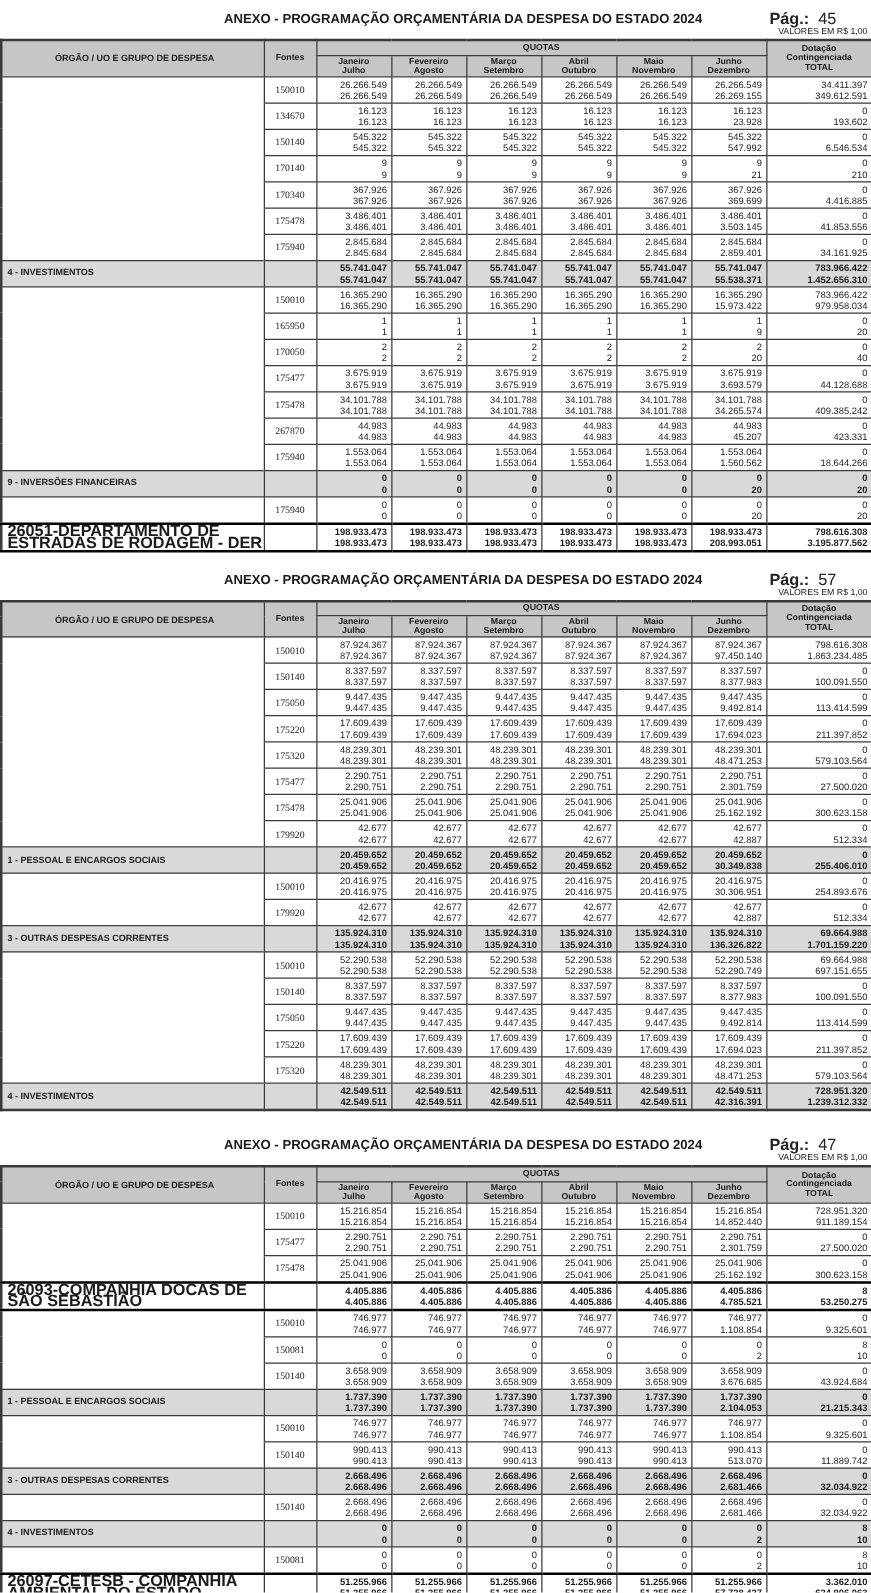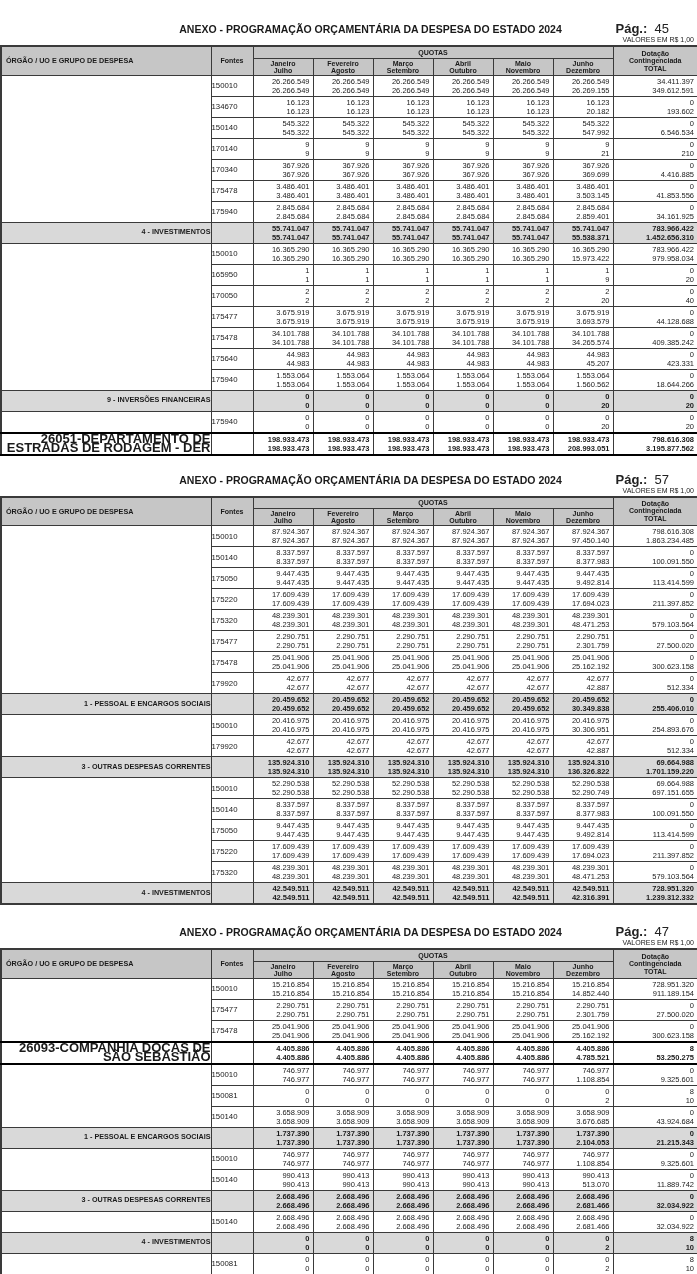--- a/index.html
+++ b/index.html
@@ -1,38 +1,38 @@
 <!DOCTYPE html>
 <html><head>
 <meta charset="utf-8">
 <style>
   * { margin:0; padding:0; box-sizing:border-box; }
   body { width:697px; height:1274px; background:#ffffff; font-family:"Liberation Sans", sans-serif; color:#1a1a1a; overflow:hidden; }
   .doc { width:697px; position:relative; padding-top:5px; }
   .section { position:relative; }
   .sec2 { margin-top:12px; }
   .sec3 { margin-top:17px; }
-  .title-line { position:relative; height:14px; text-align:center;margin-top:14px; }
+  .title-line { position:relative; height:14px; text-align:center; }
   .title { font-weight:bold; font-size:10.5px; position:relative; left:22px; white-space:nowrap; }
   .pag { position:absolute; right:28px; top:2px; font-size:13px; color:#222; }
   .valores { text-align:right; font-size:7px; padding:3px 3px 2px 0; height:12px; }
   table { border-collapse:collapse; table-layout:fixed; width:697px; }
   table, th, td { border:1px solid #3a3a3a; }
   table { border-width:2px; }
   thead th { background:#c6c6c6; font-size:7px; font-weight:bold; text-align:center; vertical-align:middle; padding:1px; }
   .hr1 th.h-quotas { height:12px; }
   .hr2 th { height:17px; }
-  .h-orgao { text-align:left; padding-left:4px; font-size:7.2px; }
+  .h-orgao { text-align:center; padding-left:4px; font-size:7.2px; }
   .h-total { font-size:7px; margin-top:1px; }
   td { font-size:7.5px; vertical-align:middle; }
   .rw td { height:20px; }
   .num { text-align:right; padding:1px 3px 1px 1px; }
   .num .v { line-height:9px; white-space:nowrap; }
-  .fonte { font-size:7.8px; }
-  .lbl { text-align:right; padding-left:4px; font-size:7.2px; line-height:8.5px; }
+  .fonte { text-align:center; font-size:7.8px;font-family:Liberation Serif, serif; }
+  .lbl { text-align:left; padding-left:4px; font-size:7.2px; line-height:8.5px; }
   tr.fonte-row td.lbl { border-top:none; border-bottom:none; }
   tr.group td { background:#d9d9d9; font-weight:bold; }
   tr.org td { font-weight:bold; border-top:2px solid #000; border-bottom:2px solid #000; }
   tr.org td.lbl { font-size:13px; }
 </style>
 </head>
 <body>
 
 <div class="doc">
 
@@ -143,21 +143,21 @@
             <td class="num">
               <div class="v">16.123</div>
               <div class="v">16.123</div>
             </td>
             <td class="num">
               <div class="v">16.123</div>
               <div class="v">16.123</div>
             </td>
             <td class="num">
               <div class="v">16.123</div>
-              <div class="v">20.182</div>
+              <div class="v">23.928</div>
             </td>
             <td class="num tot">
               <div class="v">0</div>
               <div class="v">193.602</div>
             </td>
           </tr>
           <tr class="rw fonte-row">
             <td class="lbl"></td>
             <td class="fonte">150140</td>
             <td class="num">
@@ -504,21 +504,21 @@
               <div class="v">34.101.788</div>
               <div class="v">34.265.574</div>
             </td>
             <td class="num tot">
               <div class="v">0</div>
               <div class="v">409.385.242</div>
             </td>
           </tr>
           <tr class="rw fonte-row">
             <td class="lbl"></td>
-            <td class="fonte">175640</td>
+            <td class="fonte">267870</td>
             <td class="num">
               <div class="v">44.983</div>
               <div class="v">44.983</div>
             </td>
             <td class="num">
               <div class="v">44.983</div>
               <div class="v">44.983</div>
             </td>
             <td class="num">
               <div class="v">44.983</div>

